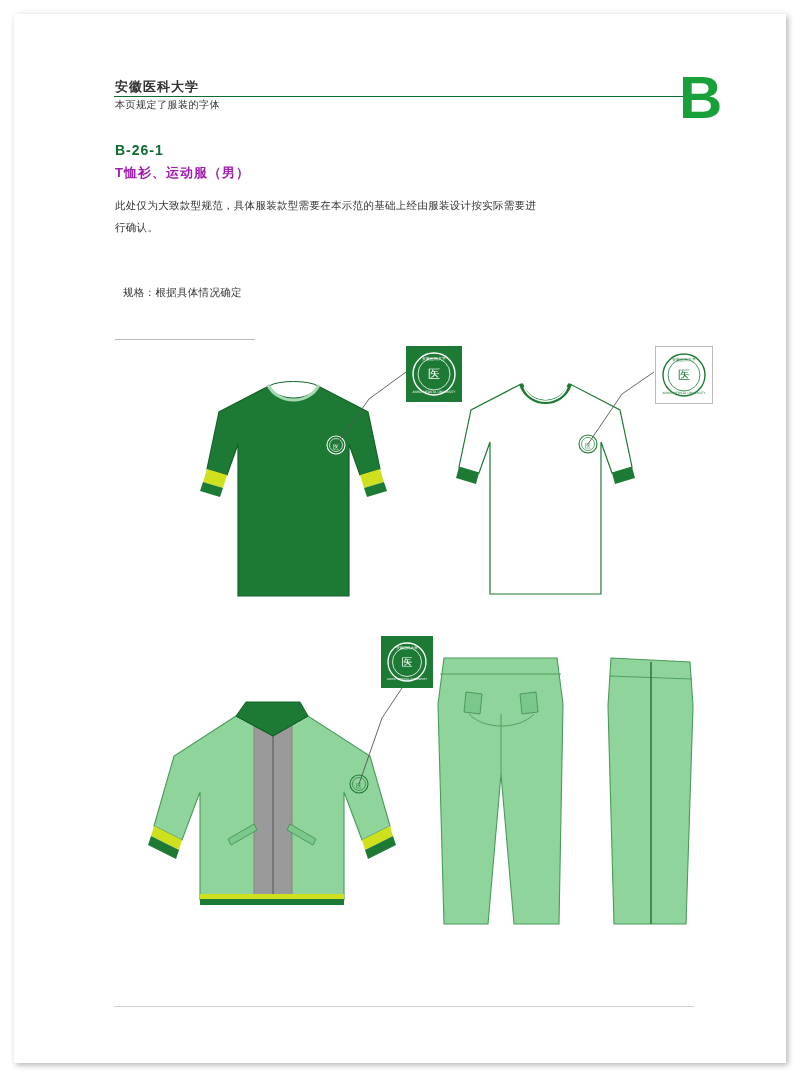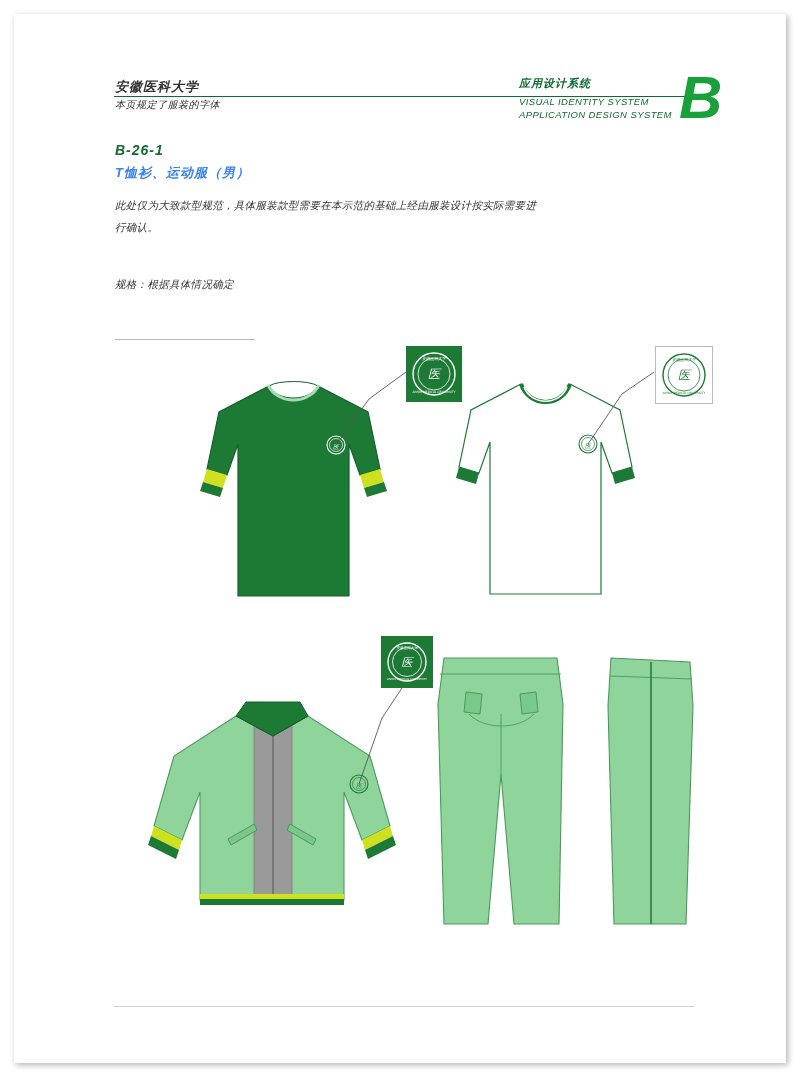--- a/index.html
+++ b/index.html
@@ -3,21 +3,20 @@
 <meta charset="utf-8">
 <style>
   html,body{margin:0;padding:0;background:#ffffff;}
   body{width:800px;height:1077px;position:relative;font-family:"Liberation Sans","DejaVu Sans",sans-serif;}
 
   .page{
     position:absolute;left:14px;top:14px;width:772px;height:1049px;
     background:#ffffff;
     box-shadow:2px 2px 6px rgba(0,0,0,0.30);
     overflow:hidden;
-    font-style:italic;
   }
 
   
   .hdr-rule{
     position:absolute;left:100px;top:82px;width:580px;height:1px;background:#0f6b2f;
   }
   .hdr-left{
     position:absolute;left:101px;top:64px;
   }
   .hdr-left .cn-title{
@@ -42,34 +41,34 @@
     font-family:"Liberation Sans","DejaVu Sans",sans-serif;
   }
 
   
   .code{
     position:absolute;left:101px;top:128px;
     font-size:14px;font-weight:bold;color:#0f6b2f;letter-spacing:1px;
   }
   .sec-title{
     position:absolute;left:101px;top:150px;
-    font-size:13px;font-weight:bold;color:#3b82f6;letter-spacing:1px;
+    font-size:13px;font-weight:bold;color:#a21caf;letter-spacing:1px;
   }
 
   
   .copy{
     position:absolute;left:101px;top:180px;width:430px;
     font-size:10.5px;color:#333333;line-height:22px;letter-spacing:.3px;
   }
   .copy p{margin:0;}
   .spec{
     position:absolute;left:101px;top:258px;width:300px;
     font-size:10.5px;color:#333333;line-height:24px;letter-spacing:.3px;
   }
-  .spec p{margin:0;}
+  .spec p{margin:8px;}
   .spec-rule{
     position:absolute;left:101px;top:325px;width:140px;height:1px;background:#b9b9b9;
   }
 
   
   .foot-rule{
     position:absolute;left:100px;top:992px;width:580px;height:1px;background:#cfcfcf;
   }
 
   
@@ -87,25 +86,20 @@
 
 <div class="page">
 
   <div class="hdr-rule"></div>
 
   <div class="hdr-left">
     <div class="cn-title">安徽医科大学</div>
     <div class="cn-sub">本页规定了服装的字体</div>
   </div>
 
-  <div class="hdr-right">
-    <div class="cn">应用设计系统</div>
-    <div class="en1">VISUAL IDENTITY SYSTEM</div>
-    <div class="en2">APPLICATION DESIGN SYSTEM</div>
-  </div>
 
   <div class="big-b">B</div>
 
   <div class="code">B-26-1</div>
   <div class="sec-title">T恤衫、运动服（男）</div>
 
   <div class="copy">
     <p>此处仅为大致款型规范，具体服装款型需要在本示范的基础上经由服装设计按实际需要进行确认。</p>
   </div>
 

